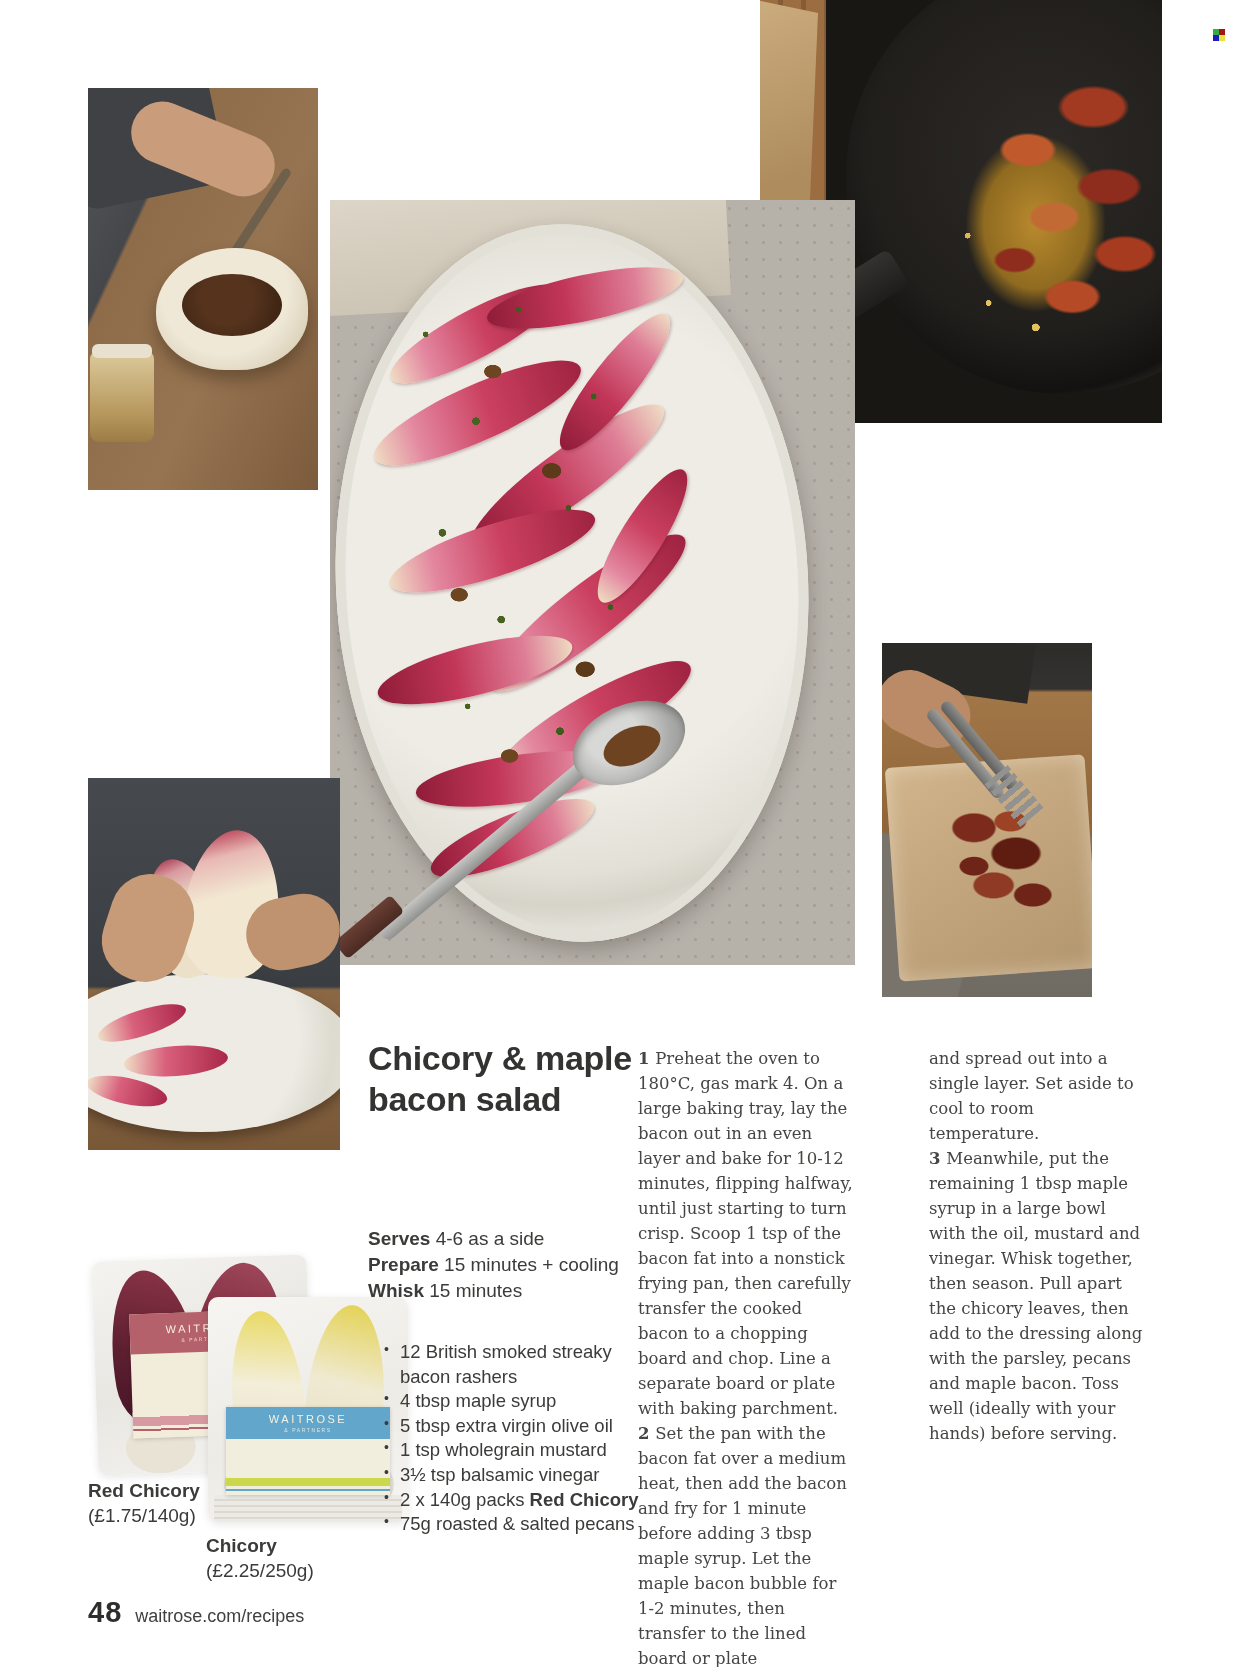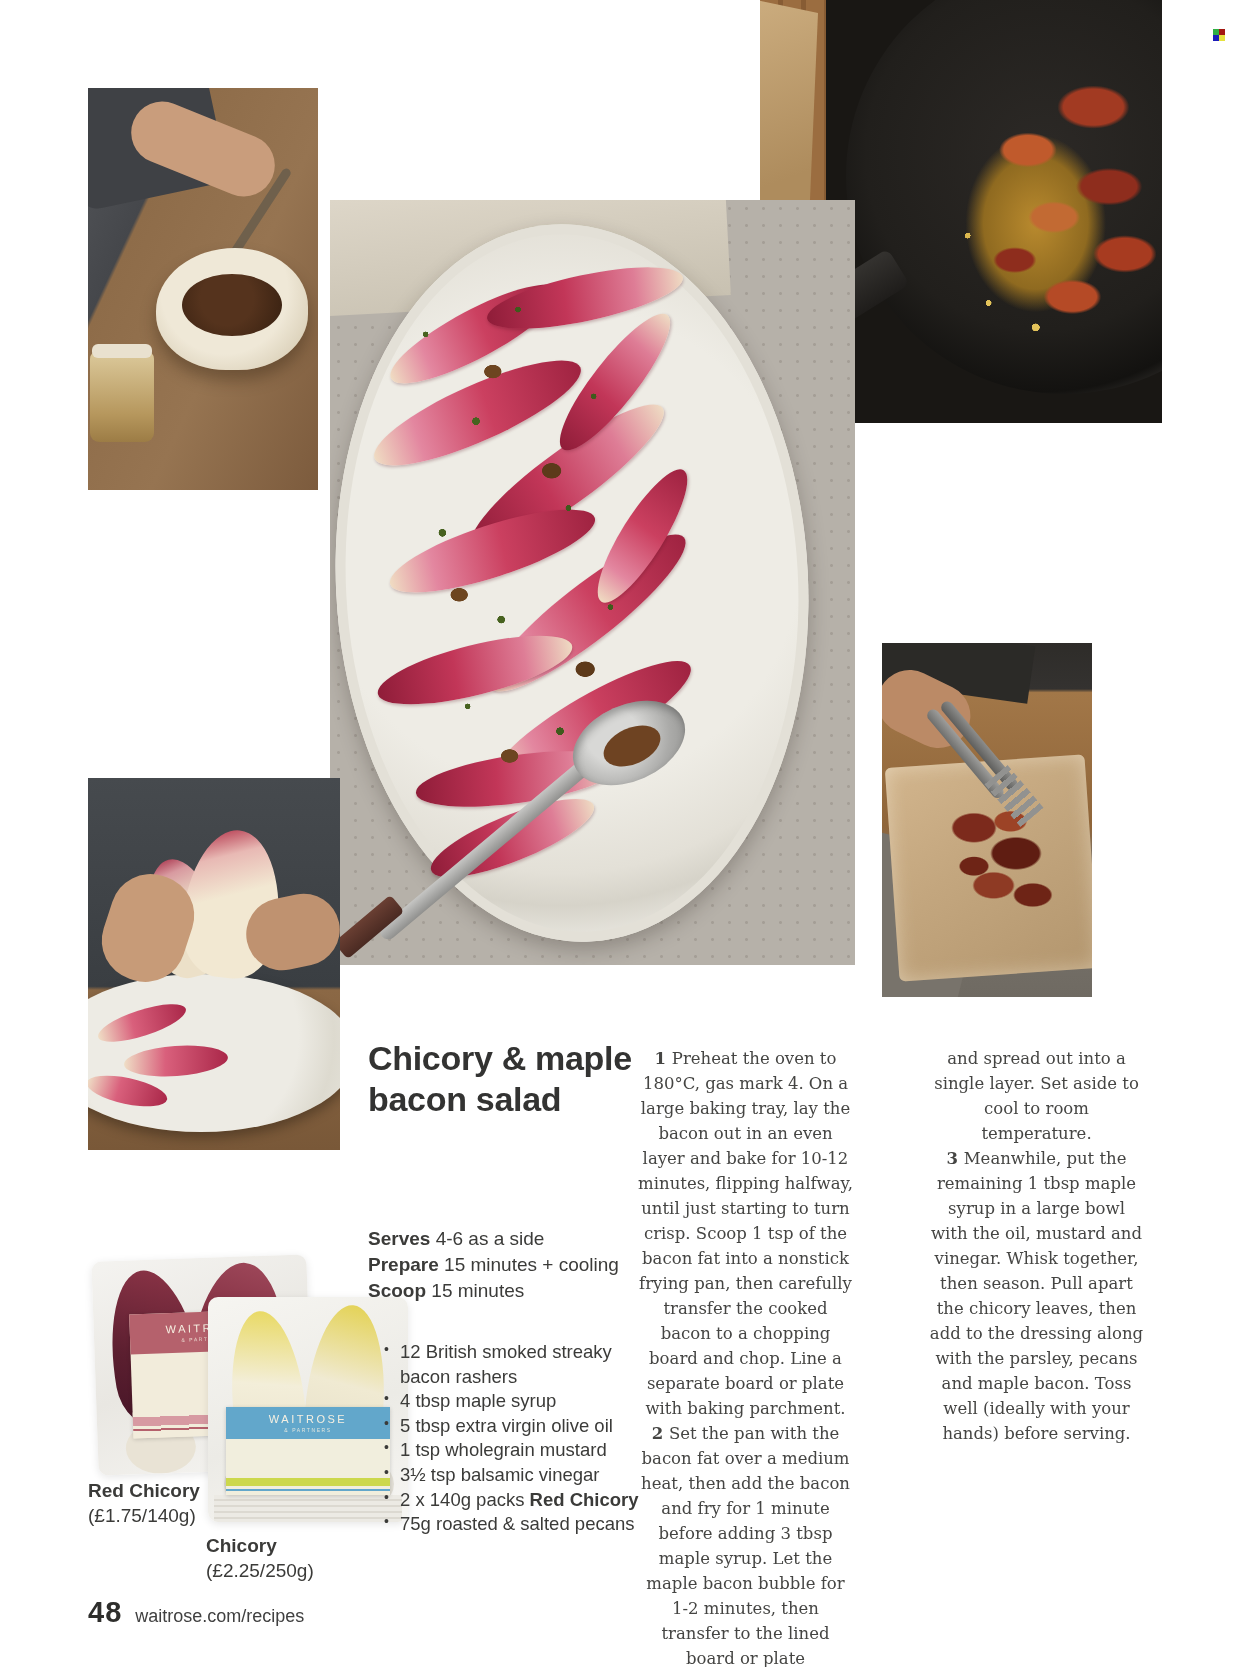--- a/index.html
+++ b/index.html
@@ -163,21 +163,21 @@
   .cap-yellow{left:206px;top:1533px;}
 
   
   .title{position:absolute;left:368px;top:1038px;width:285px;font-size:34px;line-height:1.22;font-weight:700;color:#333332;letter-spacing:-.3px;}
   .intro{position:absolute;left:368px;top:1146px;width:238px;font-family:"DejaVu Serif",serif;font-style:italic;font-size:21px;line-height:1.5;color:#3f3f3d;}
   .meta{position:absolute;left:368px;top:1226px;width:275px;font-size:19px;line-height:1.38;color:#3b3b39;}
   .ingredients{position:absolute;left:368px;top:1324px;width:262px;font-size:18.5px;line-height:1.33;color:#3b3b39;list-style:none;margin:16px;padding:0;}
   .ingredients li{position:relative;padding-left:16px;}
   .ingredients li::before{content:"•";position:absolute;left:0;top:0;font-size:14px;color:#3b3b39;}
   .mcol{position:absolute;top:1046px;width:215px;font-family:"DejaVu Serif",serif;font-size:16.5px;line-height:25px;color:#454543;}
-  .mcol p{margin:0;text-align:center;}
+  .mcol p{margin:0;}
   .mcol-1{left:638px;}
   .mcol-2{left:929px;}
   .nutrition{position:absolute;left:910px;top:1385px;width:214px;font-size:16.5px;line-height:1.42;color:#8f8f8d;}
   .nutrition strong{font-weight:700;}
 
   
   .footer{position:absolute;left:88px;top:1596px;display:flex;align-items:baseline;gap:13px;}
   .pageno{font-size:29px;font-weight:700;color:#2e2e2c;letter-spacing:1px;}
   .url{font-size:18px;color:#404040;}
   .corner-icon{position:absolute;left:1213px;top:29px;width:12px;height:12px;display:grid;grid-template-columns:6px 6px;grid-template-rows:6px 6px;}
@@ -290,21 +290,21 @@
   <div class="cap cap-yellow">
     <span class="nm">Chicory</span>
     <span class="pr">(£2.25/250g)</span>
   </div>
 
   <h1 class="title" style="margin:0;">Chicory &amp; maple bacon salad</h1>
 
   <div class="meta">
     <div><strong>Serves</strong> <span>4-6 as a side</span></div>
     <div><strong>Prepare</strong> <span>15 minutes + cooling</span></div>
-    <div><strong>Scoop</strong> <span>15 minutes</span></div>
+    <div><strong>Whisk</strong> <span>15 minutes</span></div>
   </div>
 
   <ul class="ingredients">
       <li><span>12 British smoked streaky bacon rashers</span></li>
       <li><span>4 tbsp maple syrup</span></li>
       <li><span>5 tbsp extra virgin olive oil</span></li>
       <li><span>1 tsp wholegrain mustard</span></li>
       <li><span>3½ tsp balsamic vinegar</span></li>
       <li><span>2 x 140g packs </span><strong>Red Chicory</strong></li>
       <li><span>75g roasted &amp; salted pecans</span></li>

